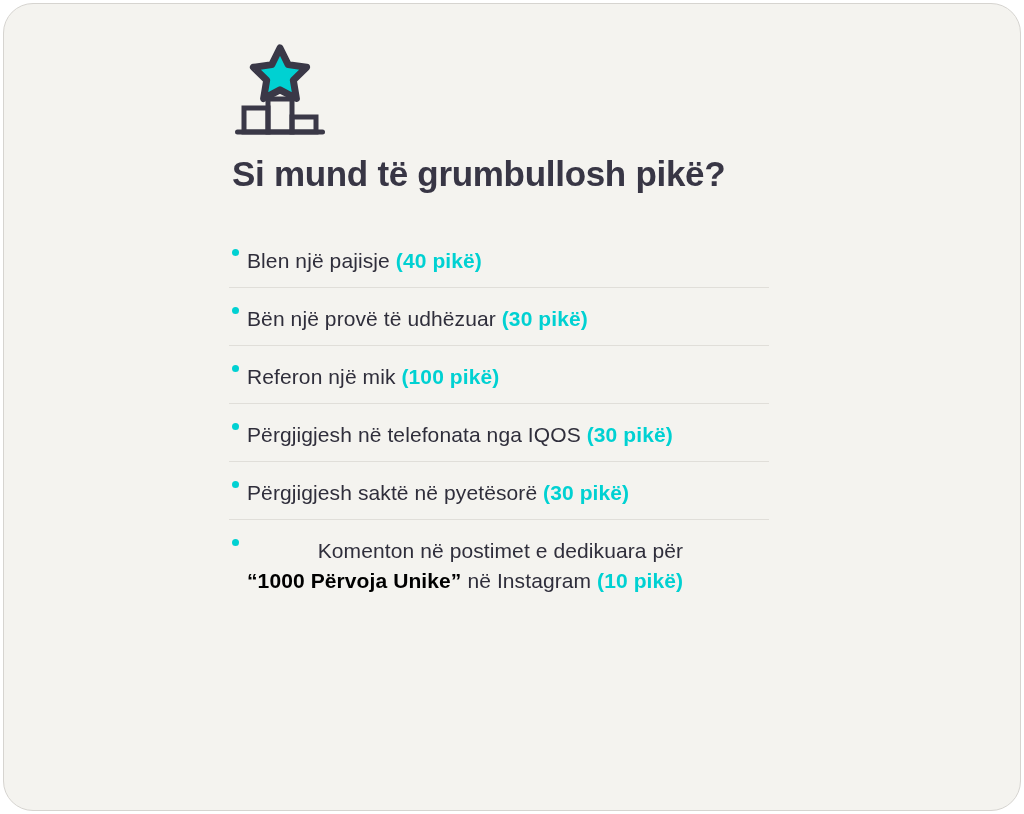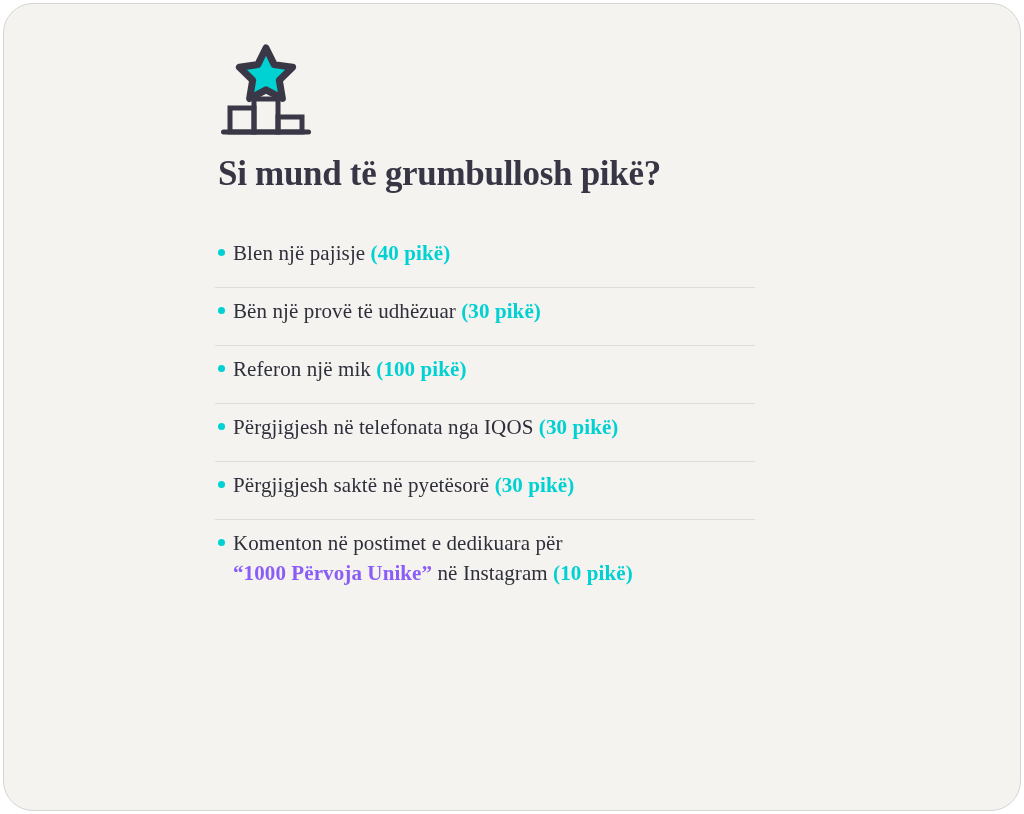--- a/index.html
+++ b/index.html
@@ -22,24 +22,23 @@
     height: 808px;
     box-sizing: border-box;
     background: #f4f3ef;
     border: 1px solid #d6d4d0;
     border-radius: 30px;
     overflow: hidden;
   }
 
   .content {
     position: absolute;
-    left: 211px;
+    left: 225px;
     top: 40px;
     width: 560px;
-    font-family: Liberation Serif, serif;
   }
 
   
   .icon-wrap {
     width: 96px;
     height: 92px;
     margin-left: 3px;
     margin-bottom: 18px;
   }
   .icon-wrap svg { display: block; }
@@ -65,44 +64,45 @@
   .point-row {
     display: flex;
     align-items: flex-start;
     min-height: 58px;
     box-sizing: border-box;
     padding: 6px 0 8px 0;
     border-bottom: 1px solid #e0ded9;
   }
   .point-row:last-child {
     border-bottom: none;
+    text-align: right;
   }
   .bullet {
     flex: 0 0 auto;
     width: 7px;
     height: 7px;
     border-radius: 50%;
     background: #00d1d2;
     margin: 13px 8px 0 3px;
   }
   .point-text {
     font-size: 21px;
     line-height: 1.42;
     color: #2f2e3b;
     letter-spacing: 0.1px;
     font-weight: 400;
-    margin-top: 3px;
+    margin-top: 10px;
   }
   .point-text .pts {
     color: #00d1d2;
     font-weight: 700;
   }
   .point-text .emph {
     font-weight: 700;
-    color: #8b5cf6;
+    color: #000000;
   }
   .point-row.two-line {
     min-height: 74px;
   }
 </style>
 </head>
 <body>
 
 <div class="card">
   <div class="content">

